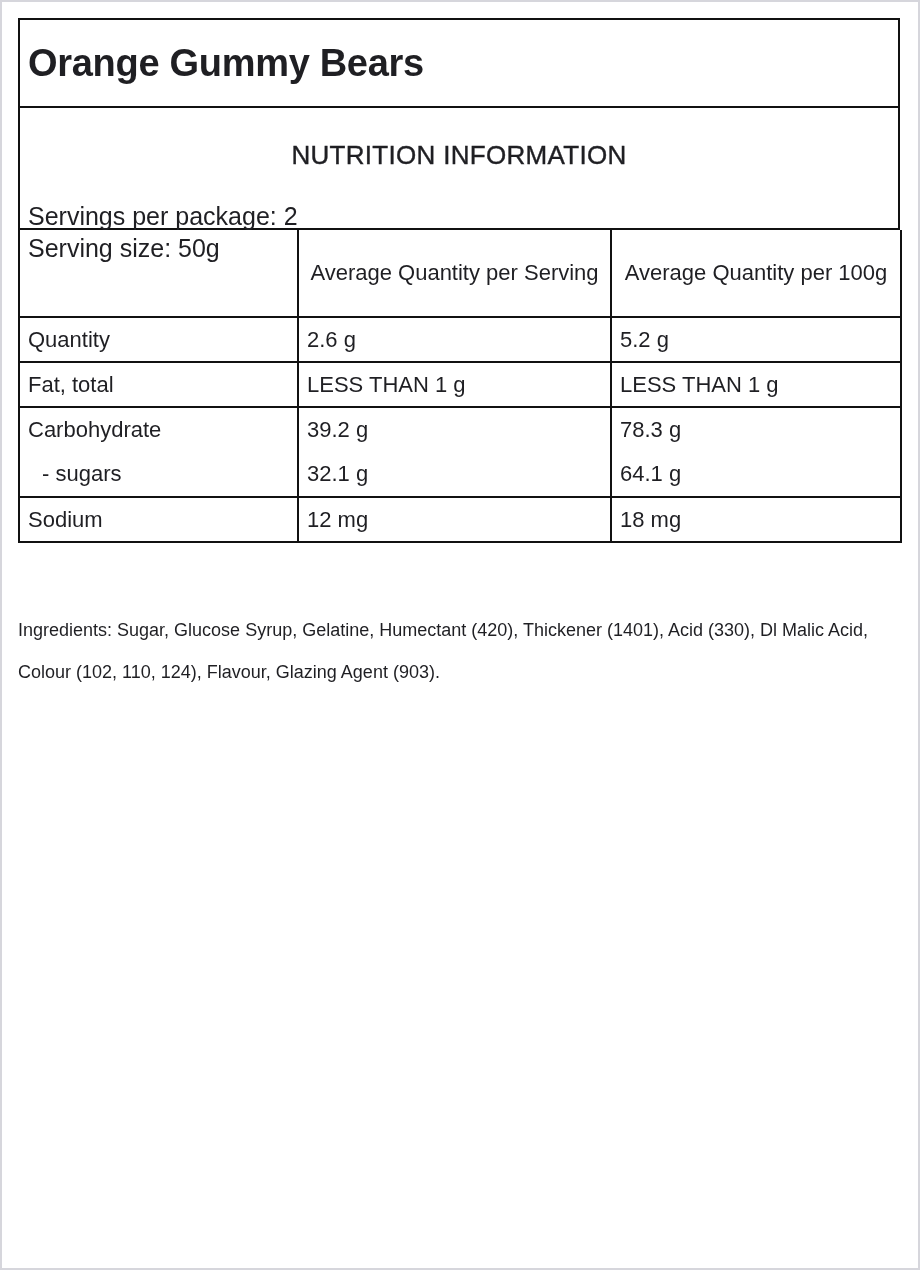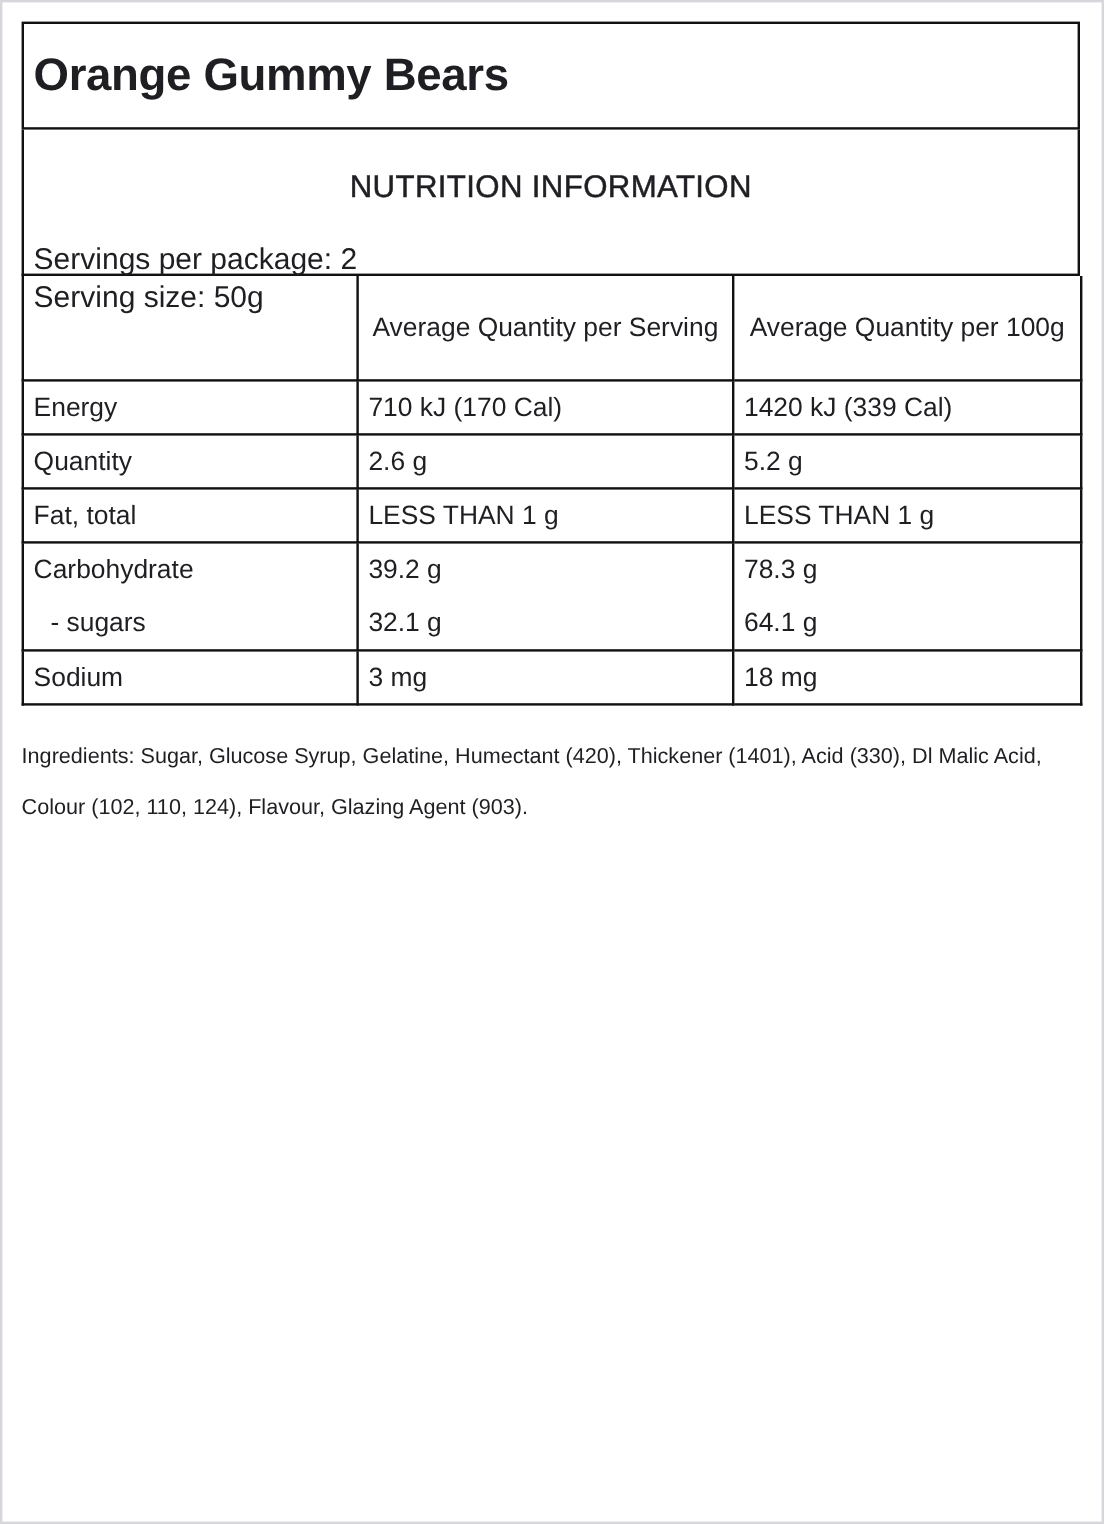--- a/index.html
+++ b/index.html
@@ -42,25 +42,20 @@
         <col class="c2">
         <col class="c3">
       </colgroup>
     <tbody>
         <tr class="hdr">
       <td></td>
       <td>Average Quantity per Serving</td>
       <td>Average Quantity per 100g</td>
     </tr>
     <tr class="row">
-      <td>Energy</td>
-      <td>710 kJ (170 Cal)</td>
-      <td>1420 kJ (339 Cal)</td>
-    </tr>
-    <tr class="row">
       <td>Quantity</td>
       <td>2.6 g</td>
       <td>5.2 g</td>
     </tr>
     <tr class="row">
       <td>Fat, total</td>
       <td>LESS THAN 1 g</td>
       <td>LESS THAN 1 g</td>
     </tr>
     <tr class="carb">
@@ -72,20 +67,20 @@
         <div class="line">39.2 g</div>
         <div class="line">32.1 g</div>
       </td>
       <td>
         <div class="line">78.3 g</div>
         <div class="line">64.1 g</div>
       </td>
     </tr>
     <tr class="row">
       <td>Sodium</td>
-      <td>3 mg</td>
+      <td>12 mg</td>
       <td>18 mg</td>
     </tr>
   </tbody>
     </table>
 </div>
 
 <div class="ingredients">Ingredients: Sugar, Glucose Syrup, Gelatine, Humectant (420), Thickener (1401), Acid (330), Dl Malic Acid, Colour (102, 110, 124), Flavour, Glazing Agent (903).</div>
 
 </body></html>

